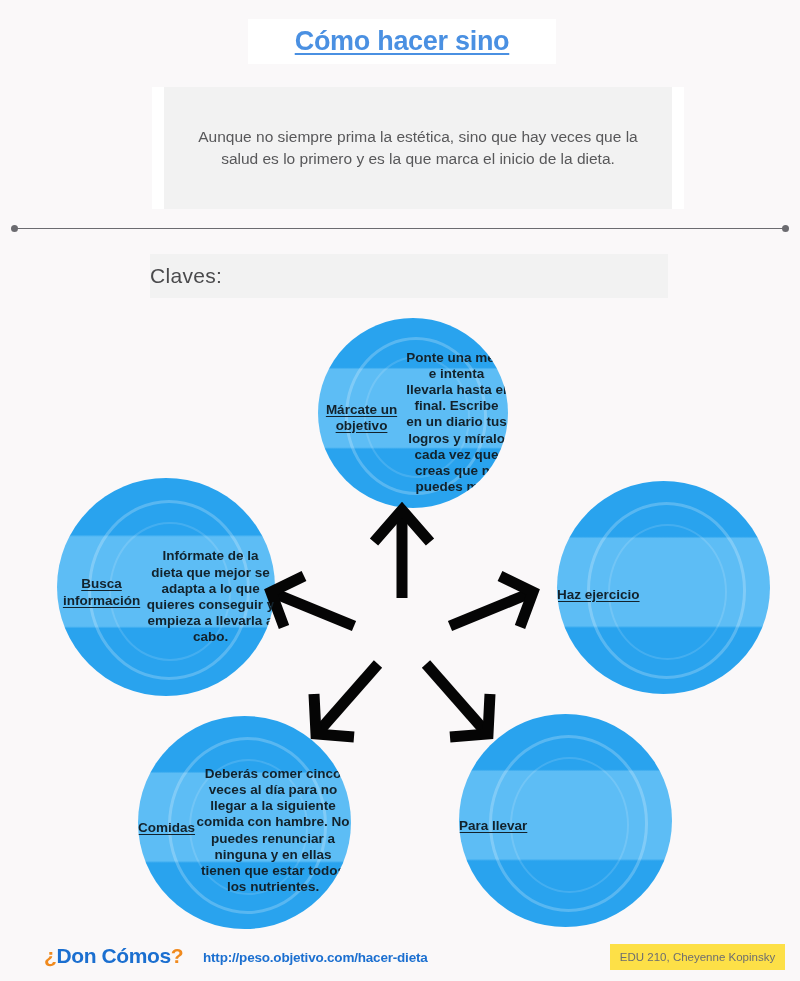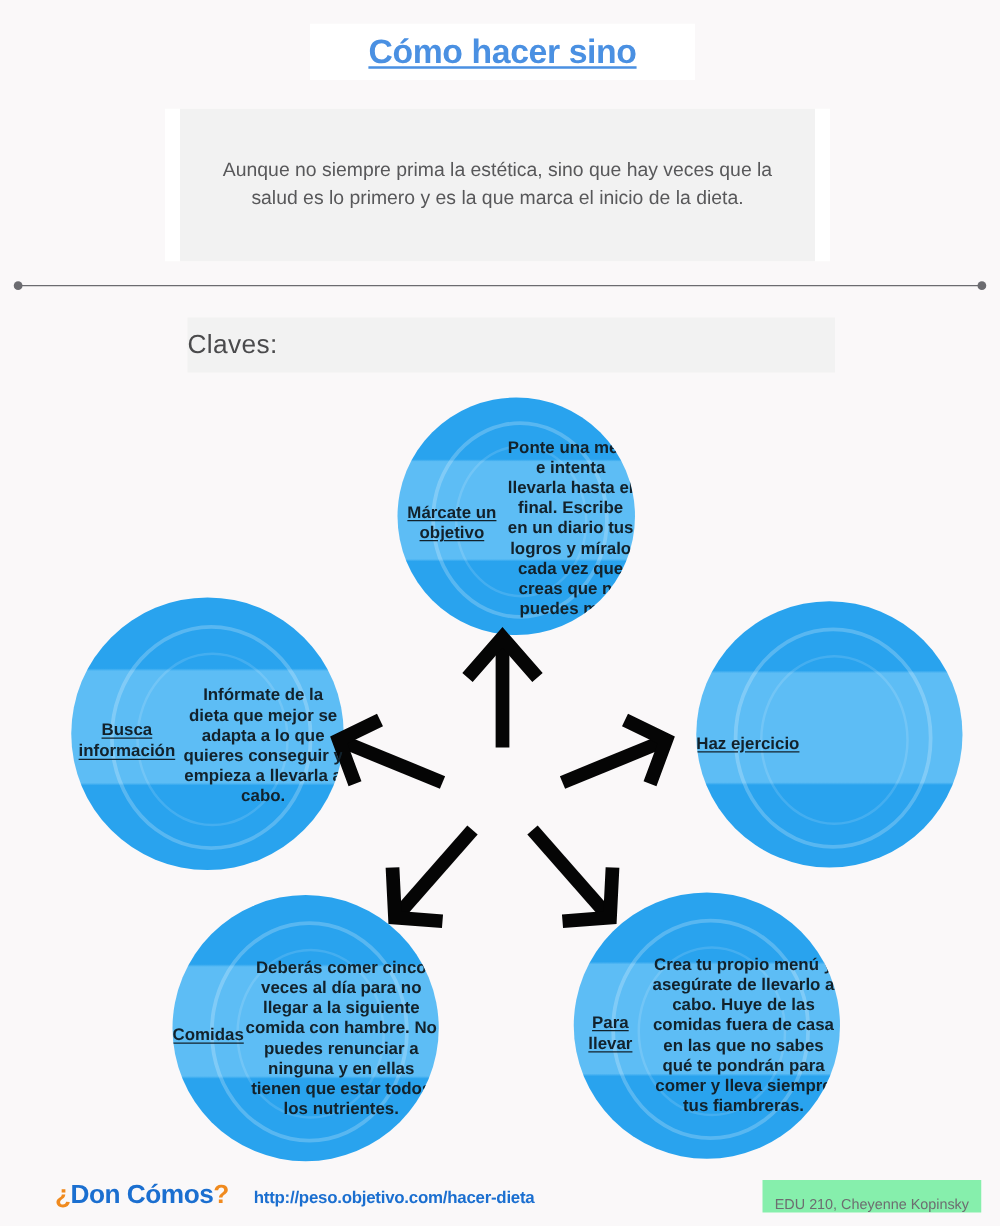--- a/index.html
+++ b/index.html
@@ -33,21 +33,21 @@
     color: #4a90e2;
     text-decoration: underline;
     text-underline-offset: 3px;
     letter-spacing: -0.3px;
     white-space: nowrap;
   }
 
   
   .intro-wrap {
     position: absolute;
-    left: 132px;
+    left: 152px;
     top: 87px;
     width: 532px;
     height: 122px;
     background: #ffffff;
   }
   .intro-panel {
     position: absolute;
     left: 12px;
     top: 0px;
     width: 508px;
@@ -224,23 +224,23 @@
     color: #1b6fd0;
     letter-spacing: -0.2px;
     white-space: nowrap;
   }
   .footer-credit-panel {
     position: absolute;
     left: 610px;
     top: 944px;
     width: 175px;
     height: 26px;
-    background: #86efac;
-    display: flex;
-    align-items: flex-end;
+    background: #fde047;
+    display: flex;
+    align-items: center;
     justify-content: center;
   }
   .footer-credit {
     font-size: 11.5px;
     color: #6d6d70;
     white-space: nowrap;
   }
 </style>
 </head>
 <body>
@@ -277,21 +277,20 @@
   <span class="circle-head">Haz ejercicio</span>
 </div>
 
 <div class="circle" id="circle-comidas">
   <span class="circle-head">Comidas</span>
   <span class="circle-body">Deberás comer cinco veces al día para no llegar a la siguiente comida con hambre. No puedes renunciar a ninguna y en ellas tienen que estar todos los nutrientes.</span>
 </div>
 
 <div class="circle" id="circle-parallevar">
   <span class="circle-head">Para llevar</span>
-  <span class="circle-body">Crea tu propio menú y asegúrate de llevarlo a cabo. Huye de las comidas fuera de casa en las que no sabes qué te pondrán para comer y lleva siempre tus fiambreras.</span>
 </div>
 
 <div class="arrows">
   <svg width="280" height="250" viewBox="0 0 280 250">
     <g stroke="#050505" stroke-width="11" fill="none" stroke-linecap="butt">
 
       <g>
         <line x1="140" y1="102" x2="140" y2="16"></line>
         <polyline points="112,46 140,14 168,46"></polyline>
       </g>

